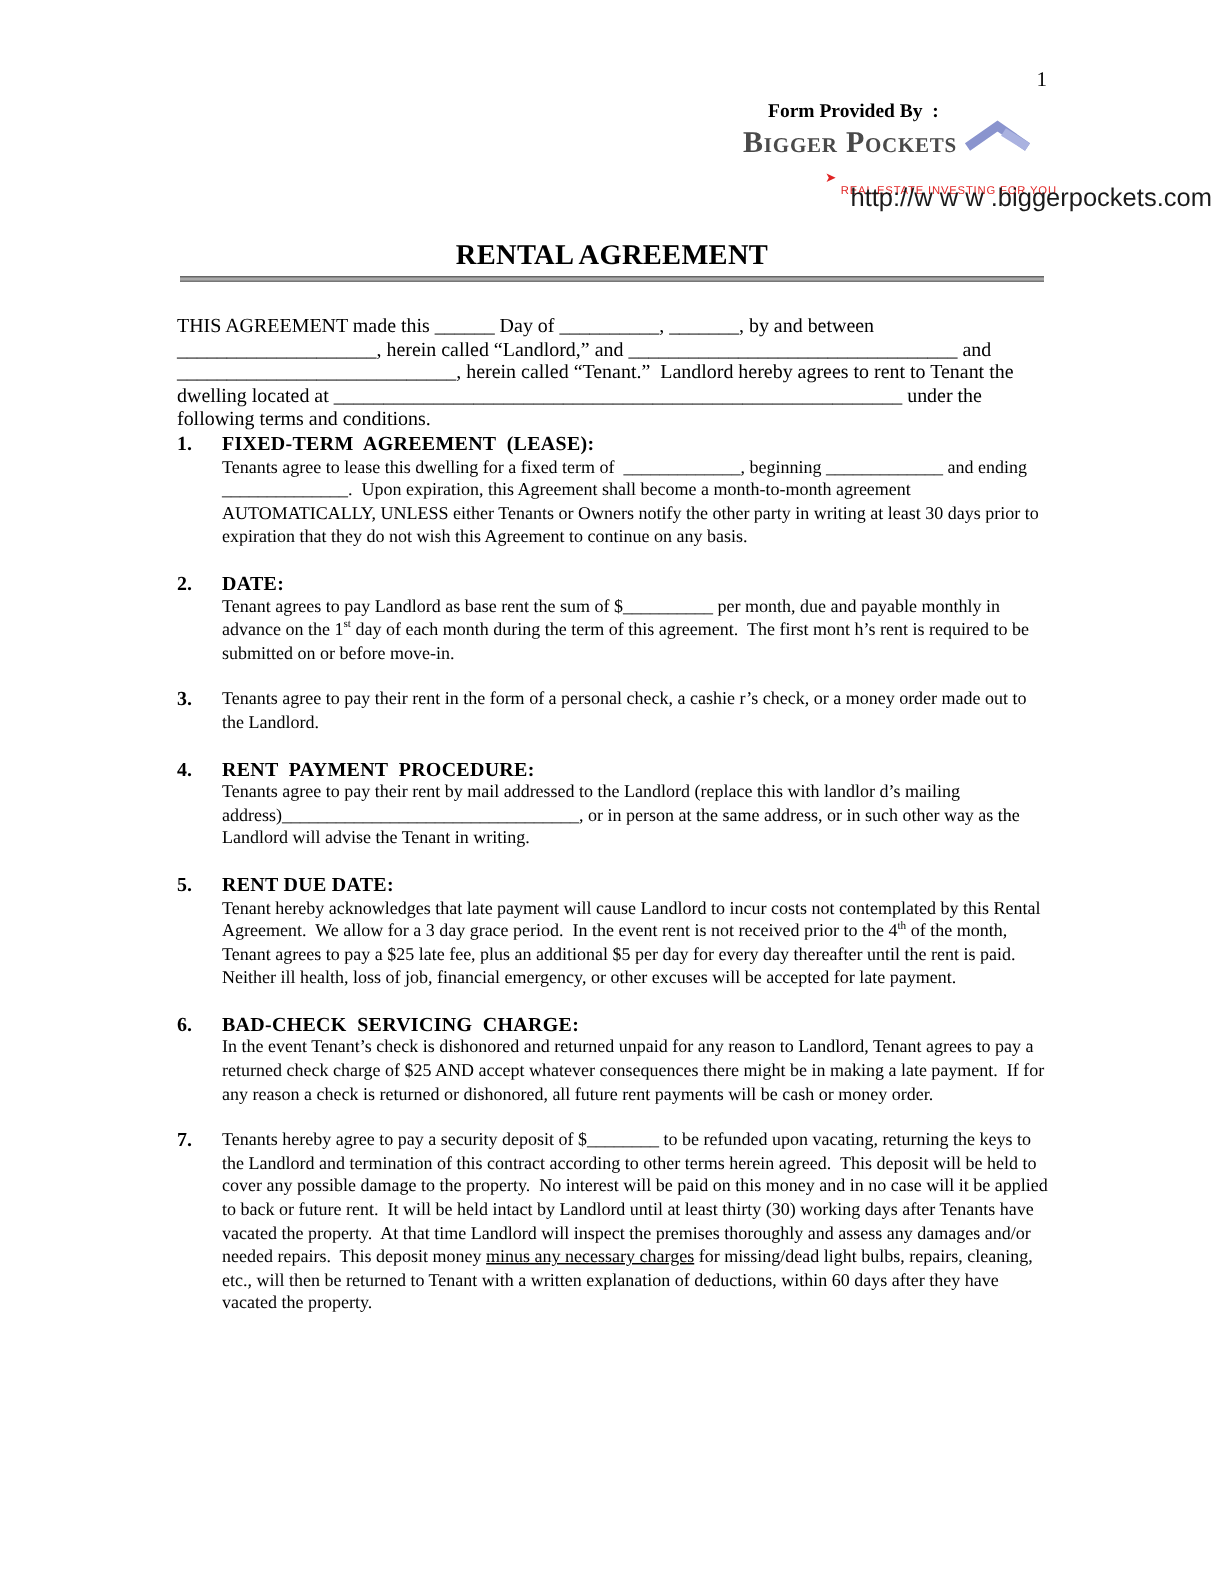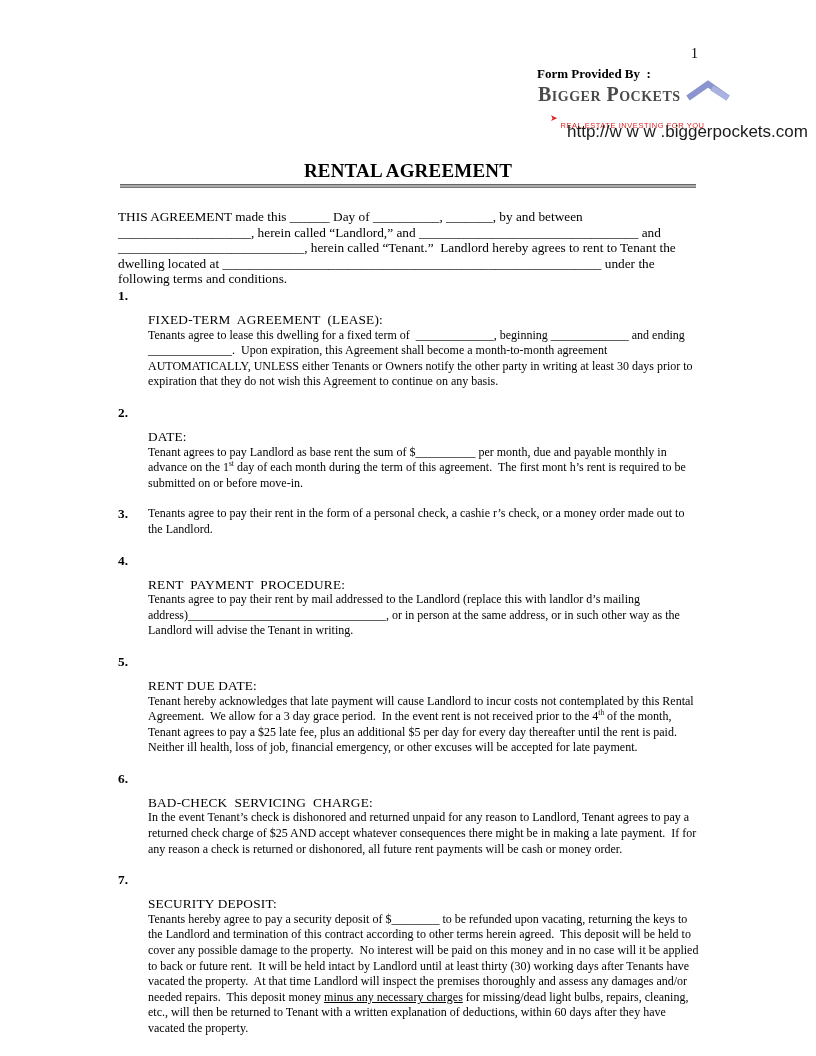--- a/index.html
+++ b/index.html
@@ -10,29 +10,29 @@
     margin:0 auto;
     overflow:hidden;
     font-family:"Liberation Serif", serif;
     color:#000;
   }
   .page-num{
     position:absolute;top:46px;right:118px;
     font-size:14px;
   }
   .provider{
-    position:absolute;top:66px;left:537px;
+    position:absolute;top:66px;left:512px;
     font-size:13px;font-weight:bold;
     white-space:pre;
   }
   .logo{
     position:absolute;top:83px;left:538px;
     width:150px;
   }
-  .logo-row1{display:flex;align-items:center;gap:4px;}
+  .logo-row1{display:flex;align-items:center;gap:4px;justify-content:flex-end;}
   .brand-text{
     font-family:"Liberation Serif", serif;
     font-variant:small-caps;
     font-weight:600;
     font-size:20px;
     letter-spacing:0.5px;
     color:#4a4a4a;
     line-height:20px;
     white-space:nowrap;
   }
@@ -79,24 +79,23 @@
   .section{
     display:flex;
     margin-bottom:15px;
   }
   .sec-num{
     width:30px;flex:0 0 30px;
     font-size:13.3px;font-weight:bold;line-height:15.6px;
   }
   .sec-content{flex:1;}
   .sec-heading{
-    font-size:13.3px;font-weight:normal;line-height:15.6px;
+    font-size:13.3px;font-weight:bold;line-height:15.6px;
     letter-spacing:0.2px;
     white-space:pre-wrap;
-    margin-top:24px;
   }
   .sec-body{
     font-size:12px;line-height:15.6px;
     white-space:pre-wrap;
   }
   .sup{vertical-align:super;font-size:0.62em;line-height:0;margin-top:44px;}
   .u{text-decoration:underline;text-align:center;}
 </style>
 </head>
 <body>
@@ -176,19 +175,18 @@
       <div class="sec-num">6.</div>
       <div class="sec-content">
         <div class="sec-heading">BAD-CHECK  SERVICING  CHARGE:</div>
         <div class="sec-body"><span>In the event Tenant’s check is dishonored and returned unpaid for any reason to Landlord, Tenant agrees to pay a returned check charge of $25 AND accept whatever consequences there might be in making a late payment.  If for any reason a check is returned or dishonored, all future rent payments will be cash or money order.</span></div>
       </div>
     </div>
 
     <div class="section">
       <div class="sec-num">7.</div>
       <div class="sec-content">
-        <div class="sec-heading">SECURITY DEPOSIT:</div>
         <div class="sec-body"><span>Tenants hereby agree to pay a security deposit of $________ to be refunded upon vacating, returning the keys to the Landlord and termination of this contract according to other terms herein agreed.  This deposit will be held to cover any possible damage to the property.  No interest will be paid on this money and in no case will it be applied to back or future rent.  It will be held intact by Landlord until at least thirty (30) working days after Tenants have vacated the property.  At that time Landlord will inspect the premises thoroughly and assess any damages and/or needed repairs.  This deposit money </span><span class="u">minus any necessary charges</span><span> for missing/dead light bulbs, repairs, cleaning, etc., will then be returned to Tenant with a written explanation of deductions, within 60 days after they have vacated the property.</span></div>
       </div>
     </div>
 
   </div>
 </div>
 
 </body></html>

